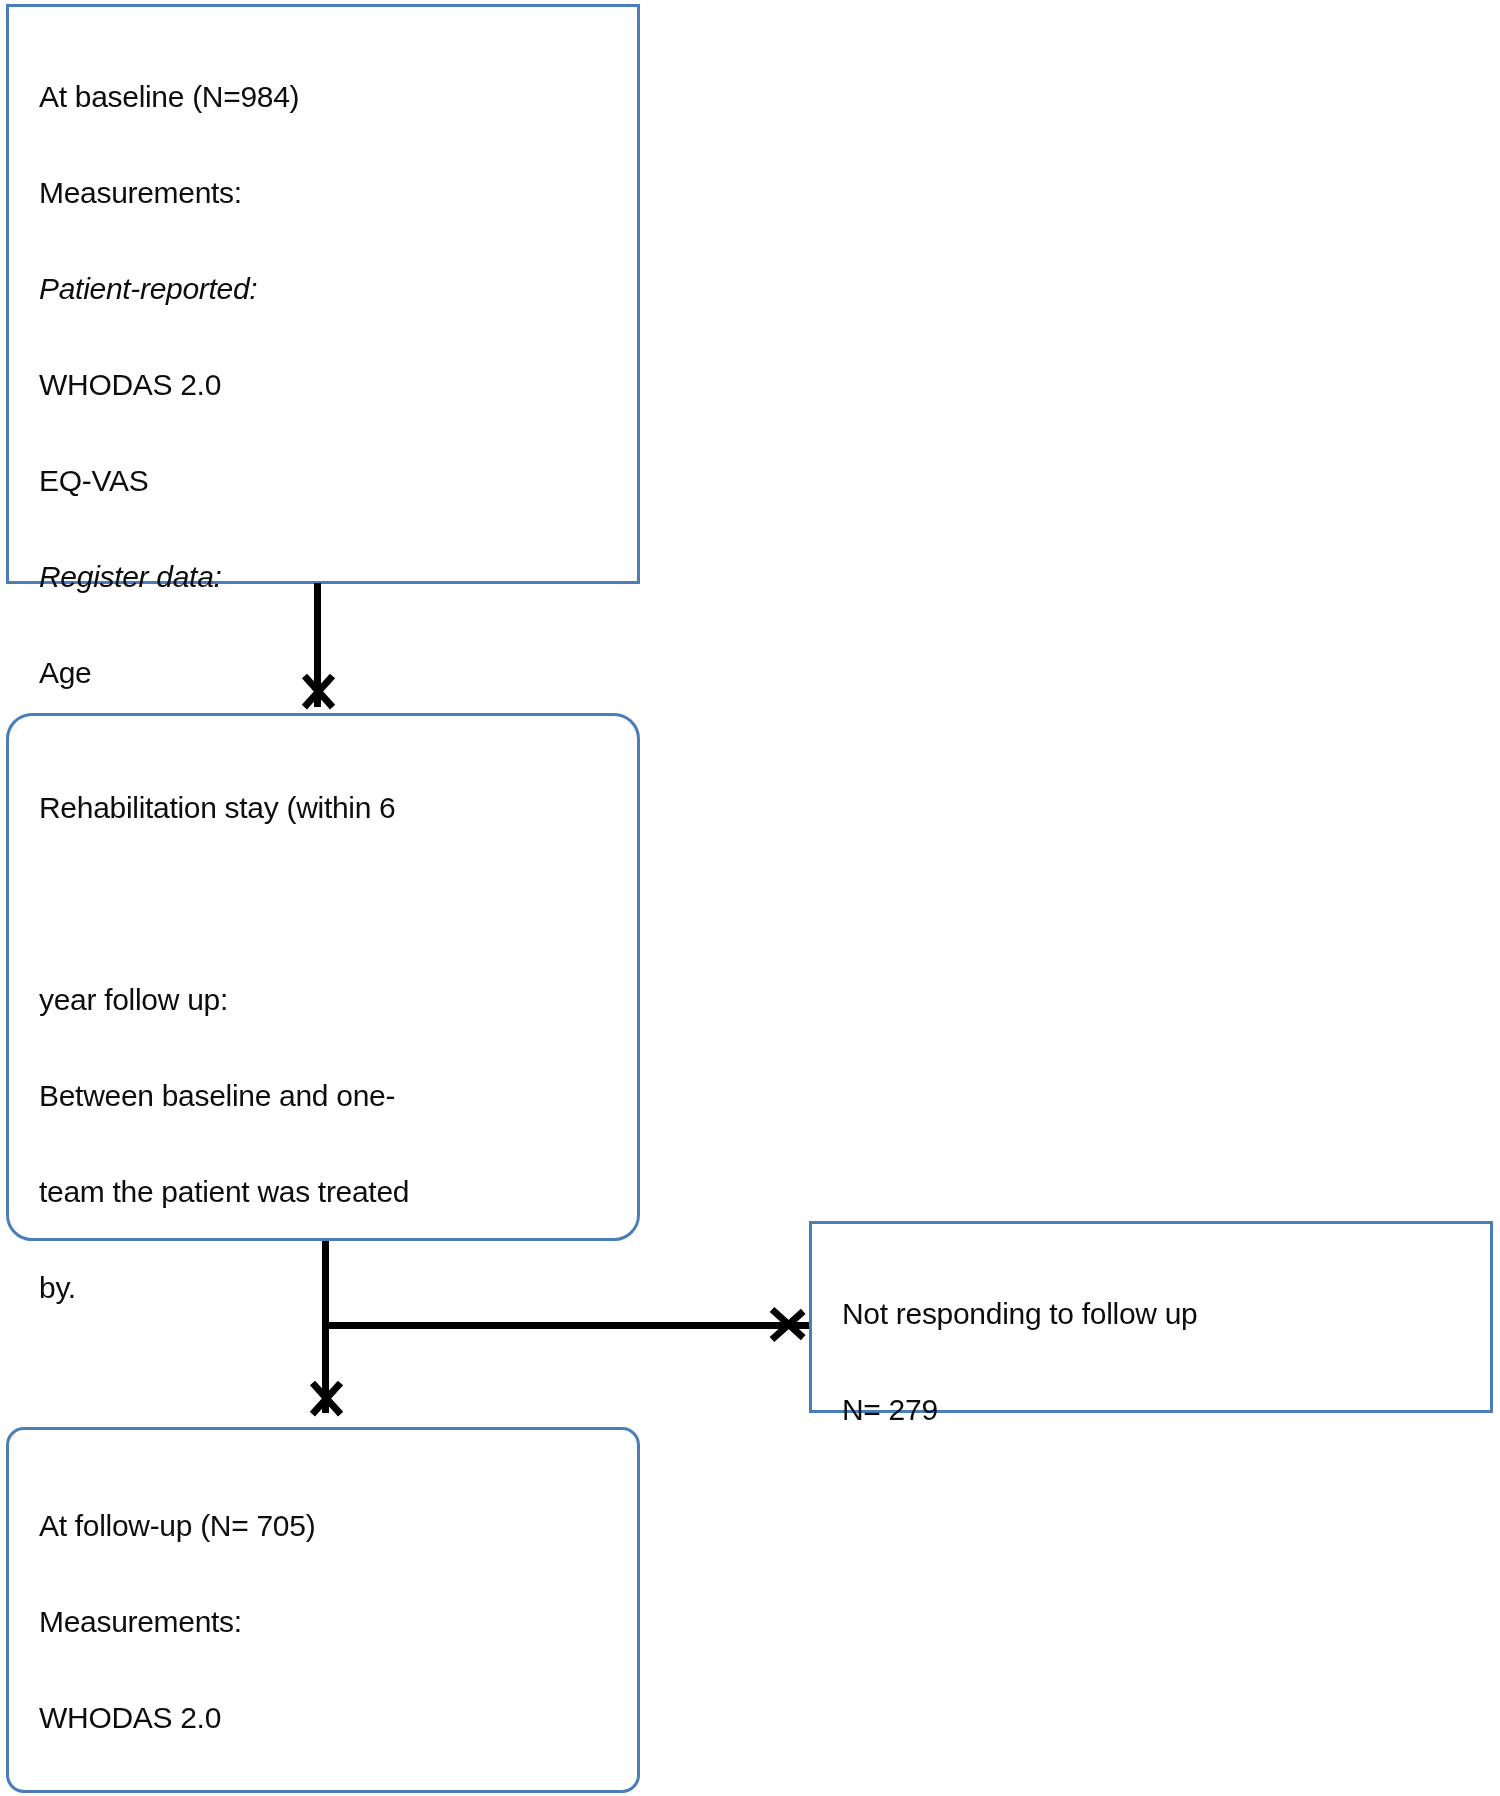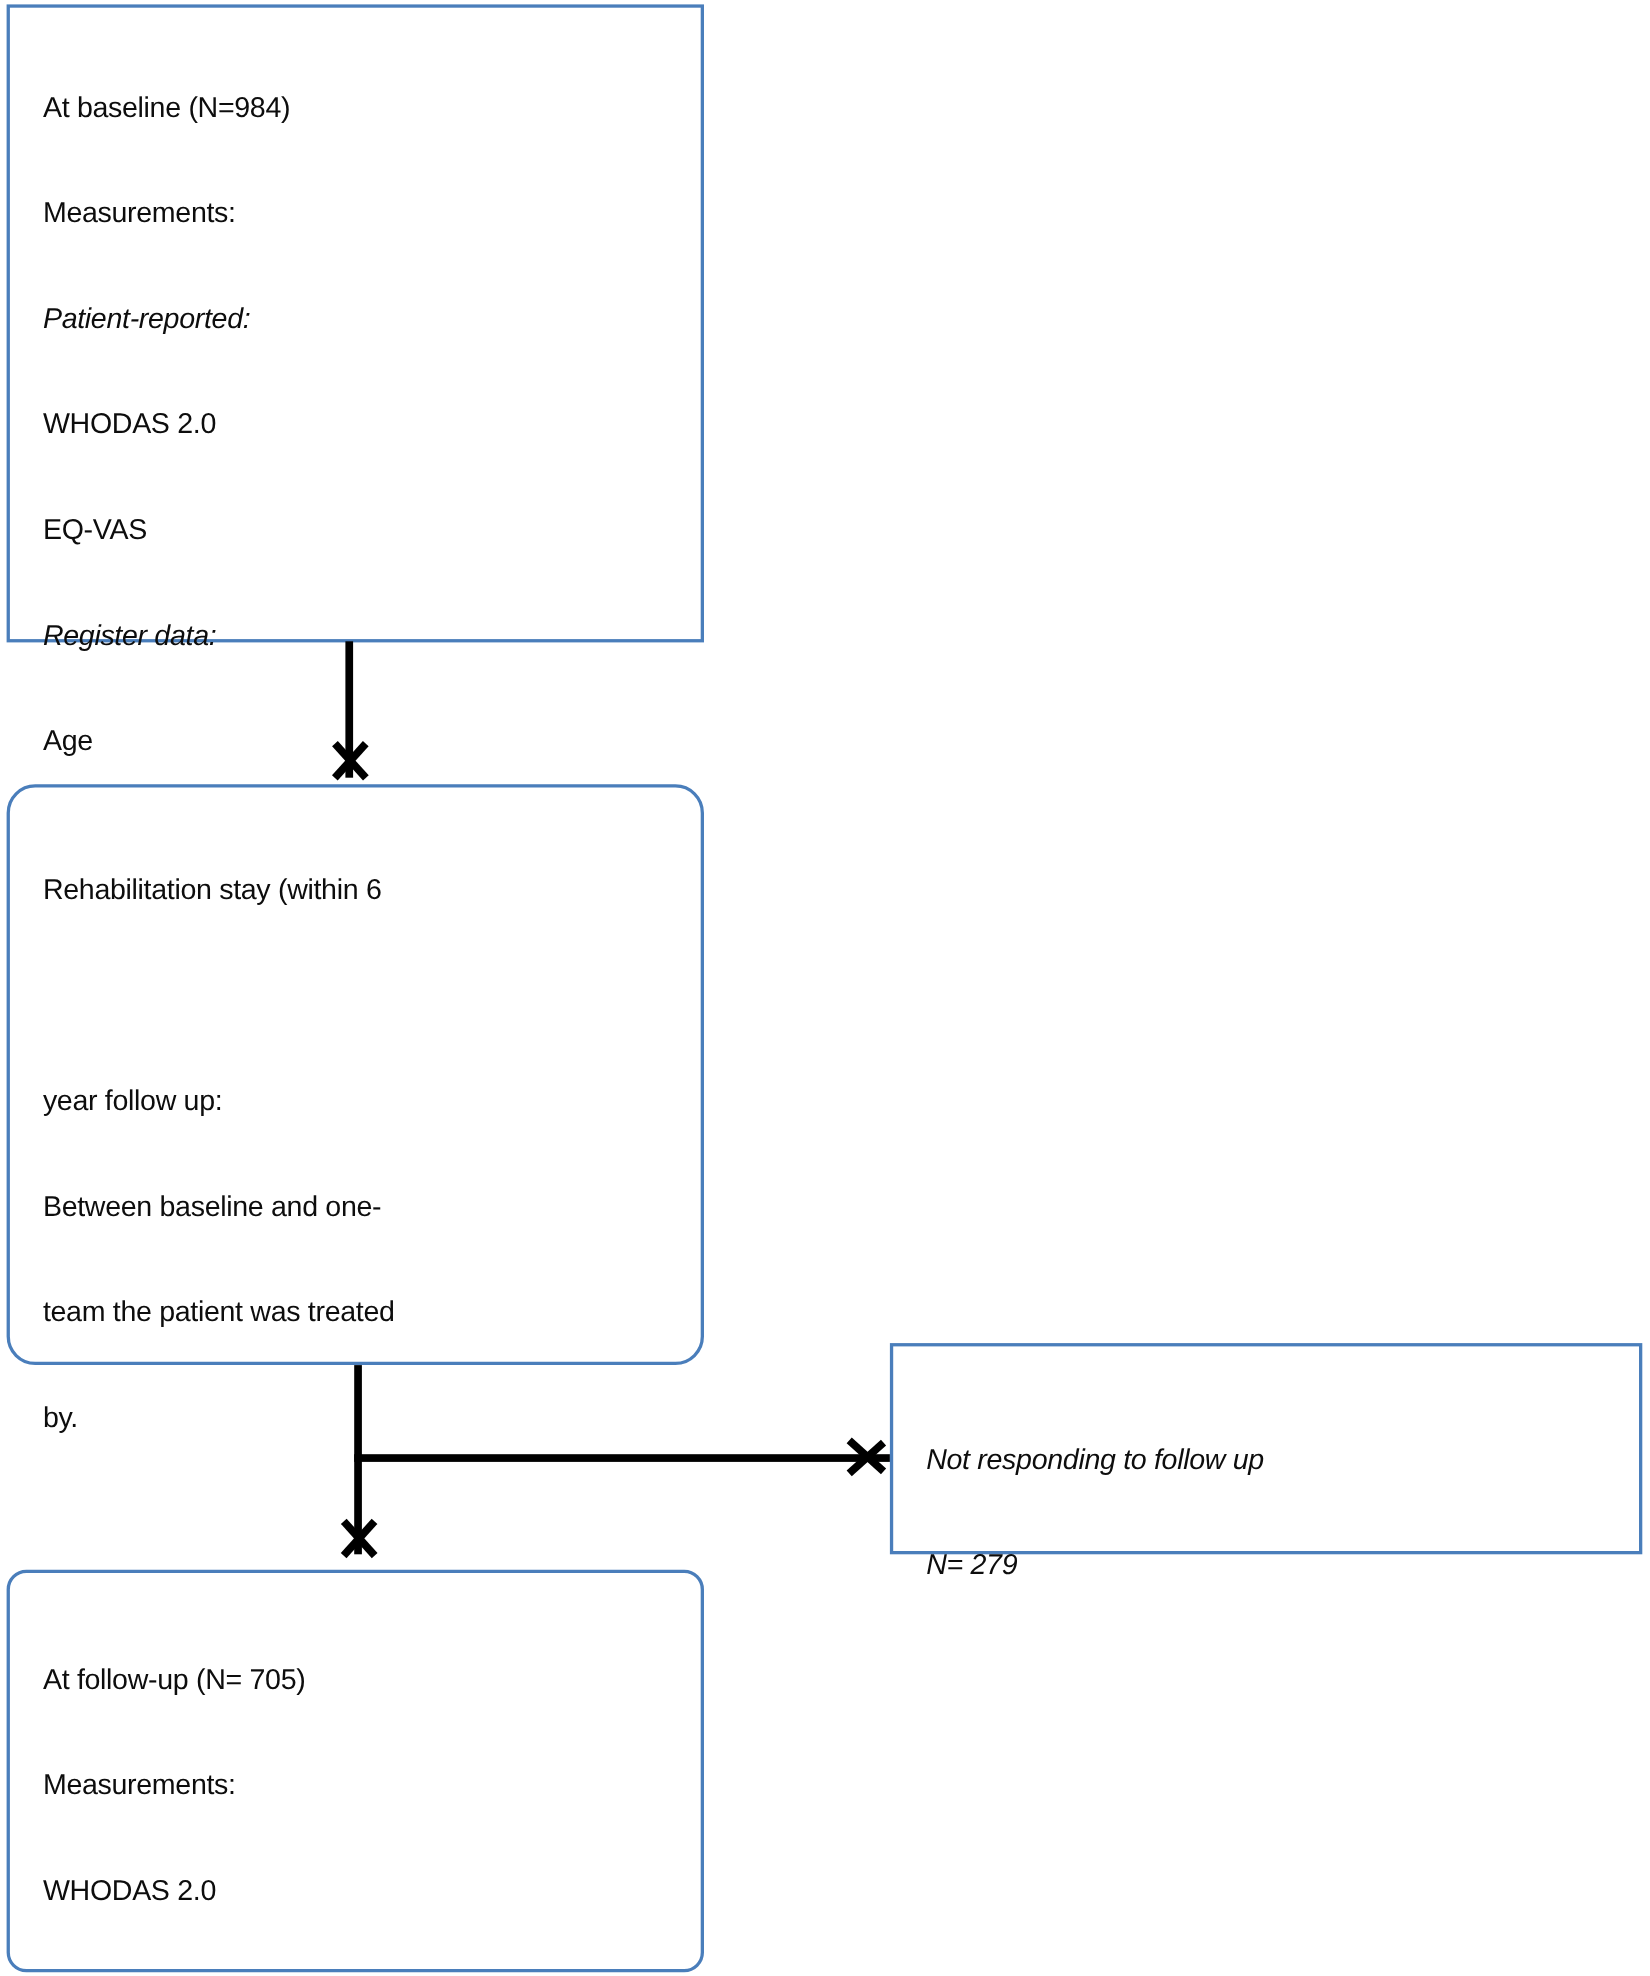--- a/index.html
+++ b/index.html
@@ -19,21 +19,21 @@
     position: absolute;
     box-sizing: border-box;
     border: 3px solid #4A7EBB;
     background: #ffffff;
   }
   .box-text {
     position: absolute;
     left: 30px;
     right: 12px;
     color: #0d0d0d;
-    font-size: 26px;
+    font-size: 30px;
     line-height: 48px;
     letter-spacing: -0.3px;
     white-space: pre-line;
   }
   .italic { font-style: italic; }
   .line-item { display: block; }
 
   
   #box-baseline   { left: 6px;   top: 4px;    width: 634px; height: 580px; }
   #box-rehab      { left: 6px;   top: 713px;  width: 634px; height: 528px; border-radius: 26px; }
@@ -129,21 +129,21 @@
     </div>
   </div>
 
   <div class="vline" id="conn2-line"></div>
   <div class="chev-down" id="conn2-head"></div>
 
   <div class="hline" id="conn3-line"></div>
   <div class="chev-right" id="conn3-head"></div>
 
   <div class="box" id="box-nonresp">
-    <div class="box-text" style="top: 30px; font-style: italic;">
+    <div class="box-text" style="top: 18px;">
       <span class="line-item">Not responding to follow up</span>
       <span class="line-item">N= 279</span>
     </div>
   </div>
 
   <div class="box" id="box-followup">
     <div class="box-text" style="top: 24px;">
       <span class="line-item">At follow-up (N= 705)</span>
       <span class="line-item">Measurements:</span>
       <span class="line-item">WHODAS 2.0</span>

